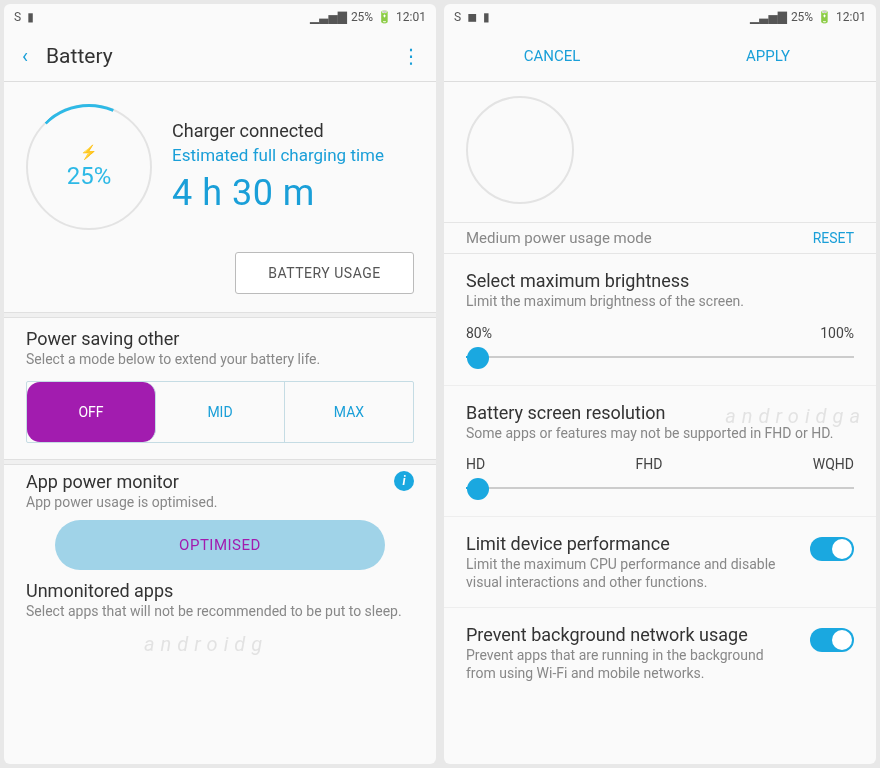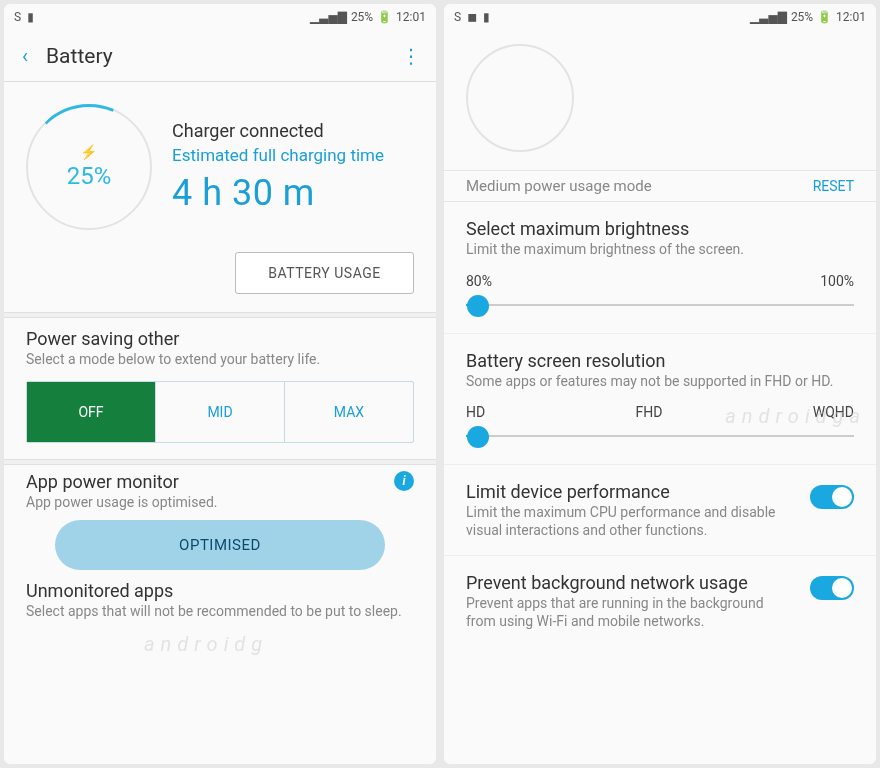--- a/index.html
+++ b/index.html
@@ -101,33 +101,33 @@
   border-radius: 2px;
   height: 62px;
 }
 .seg > div {
   flex: 1;
   display: flex; align-items: center; justify-content: center;
   font-size: 14px; color: #1a9fd8;
   border-right: 1px solid #c5dce4;
 }
 .seg > div:last-child { border-right: none; }
-.seg > .active { background: #15803d; color: #fff; }
+.seg > .active { background: #a21caf; color: #fff; border-radius: 13px; }
 .infoicon {
   width: 20px; height: 20px; border-radius: 50%;
   background: #1aa8e0; color: #fff;
   display: flex; align-items: center; justify-content: center;
   font-size: 12px; font-style: italic; font-weight: bold;
   float: right;
 }
 .opt-btn {
   margin-top: 10px;
   width: 85%; margin-left: auto; margin-right: auto;
   height: 50px; border-radius: 25px;
-  background: #a0d3e8; color: #0c4a6e;
+  background: #a0d3e8; color: #a21caf;
   display: flex; align-items: center; justify-content: center;
   font-size: 15px; letter-spacing: 0.5px;
 }
 .section.tight { padding-top: 6px; padding-bottom: 4px; }
 
 
 .actionbar {
   height: 52px; display: flex; align-items: center;
   border-bottom: 1px solid #ddd;
 }
@@ -260,20 +260,24 @@
       <span class="sb-icon">▮</span>
     </div>
     <div class="sb-right">
       <span class="sb-icon">▁▃▅▇</span>
       <span>25%</span>
       <span class="sb-icon">🔋</span>
       <span>12:01</span>
     </div>
   </div>
 
+  <div class="actionbar">
+    <div>CANCEL</div>
+    <div>APPLY</div>
+  </div>
 
   <div class="patterns-row">
     <div class="ring-sm"></div>
   </div>
 
   <div class="modebar">
     <span>Medium power usage mode</span>
     <span class="reset">RESET</span>
   </div>
 

